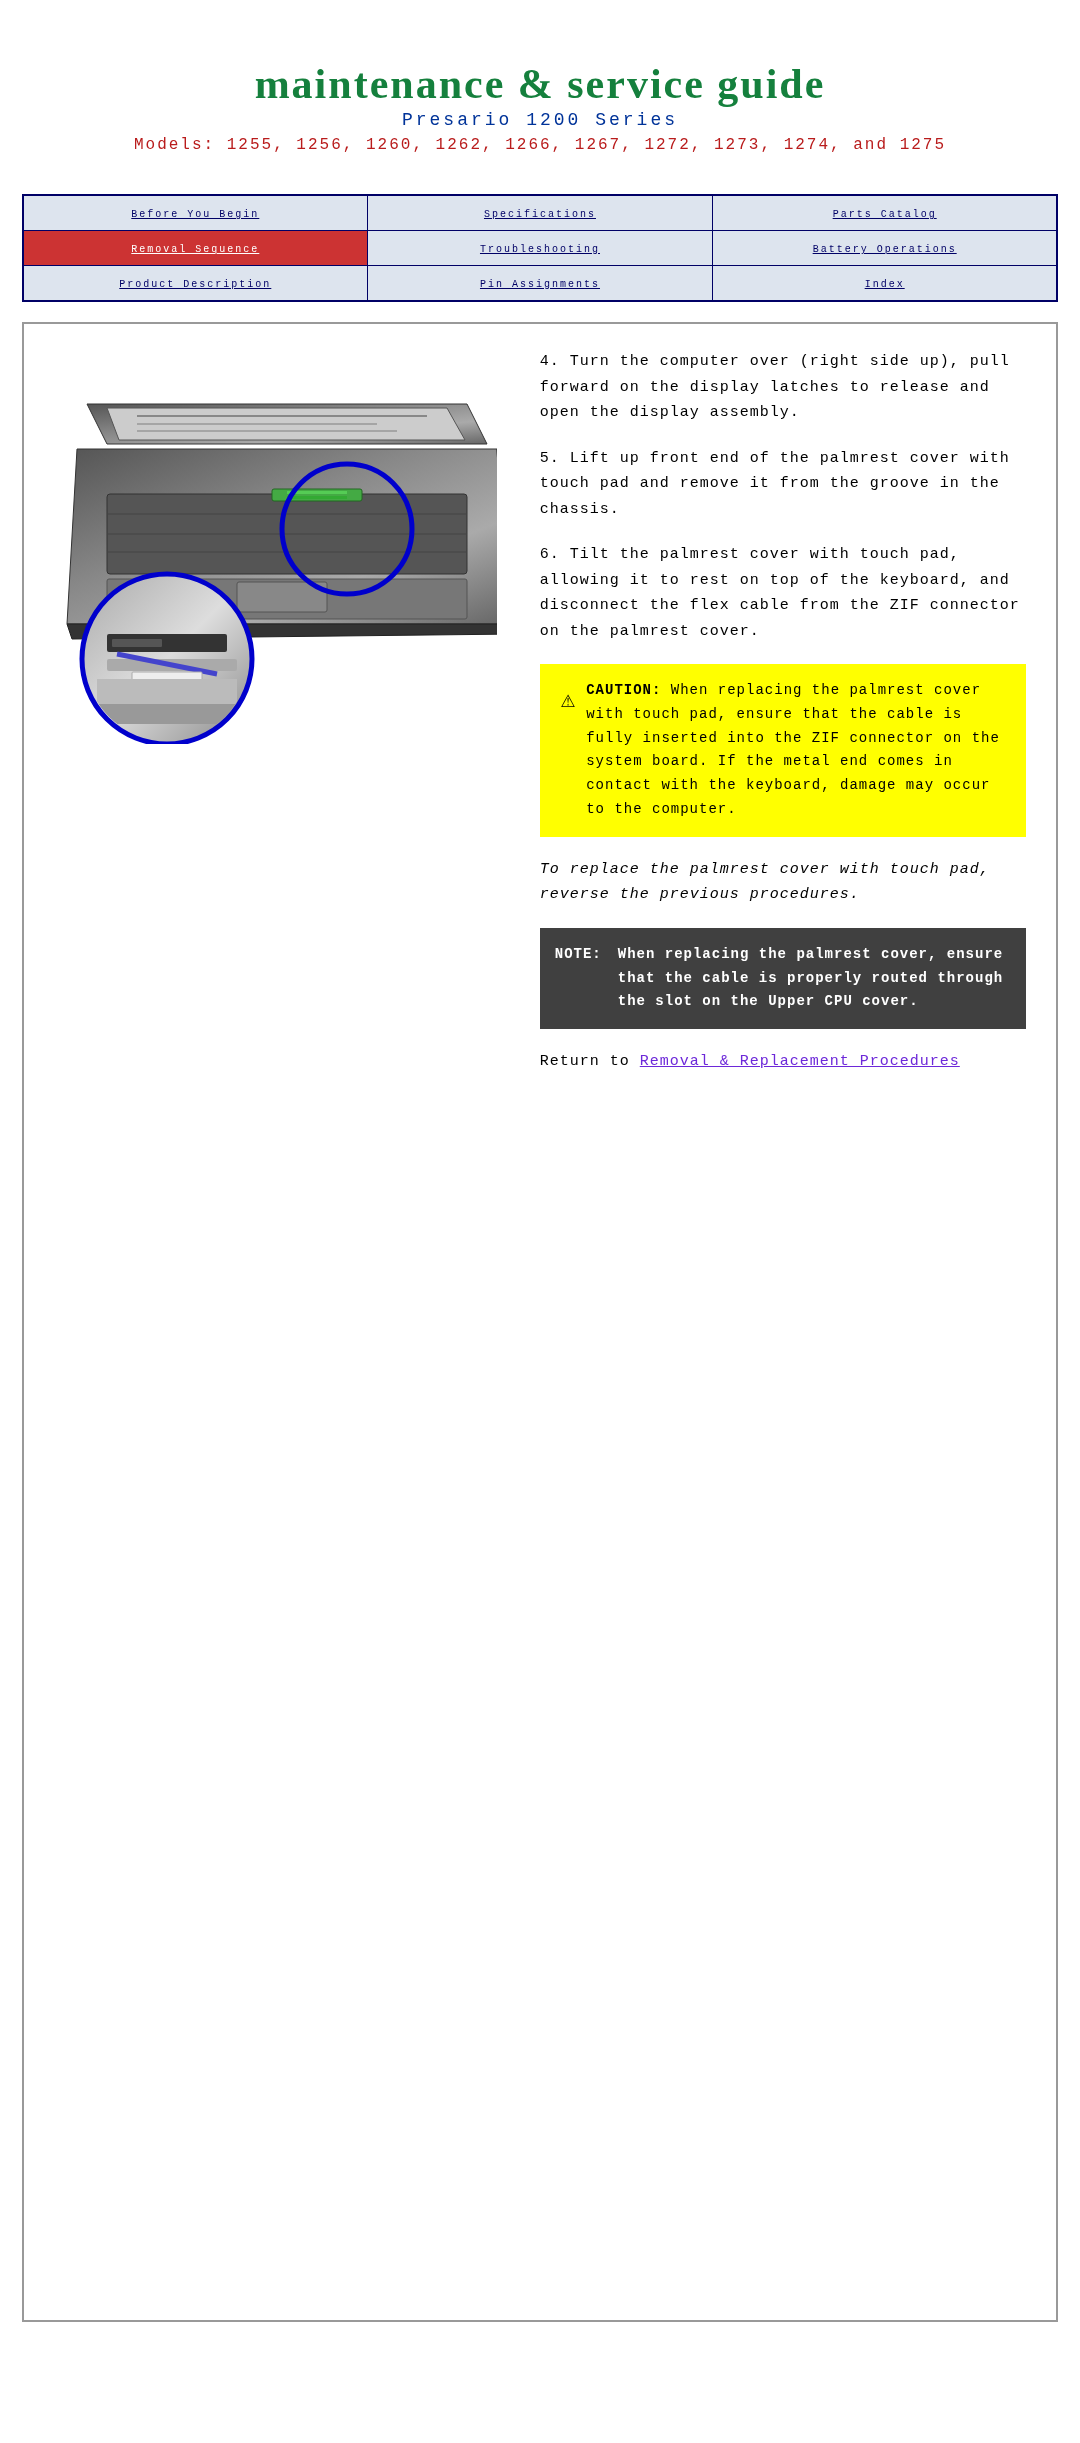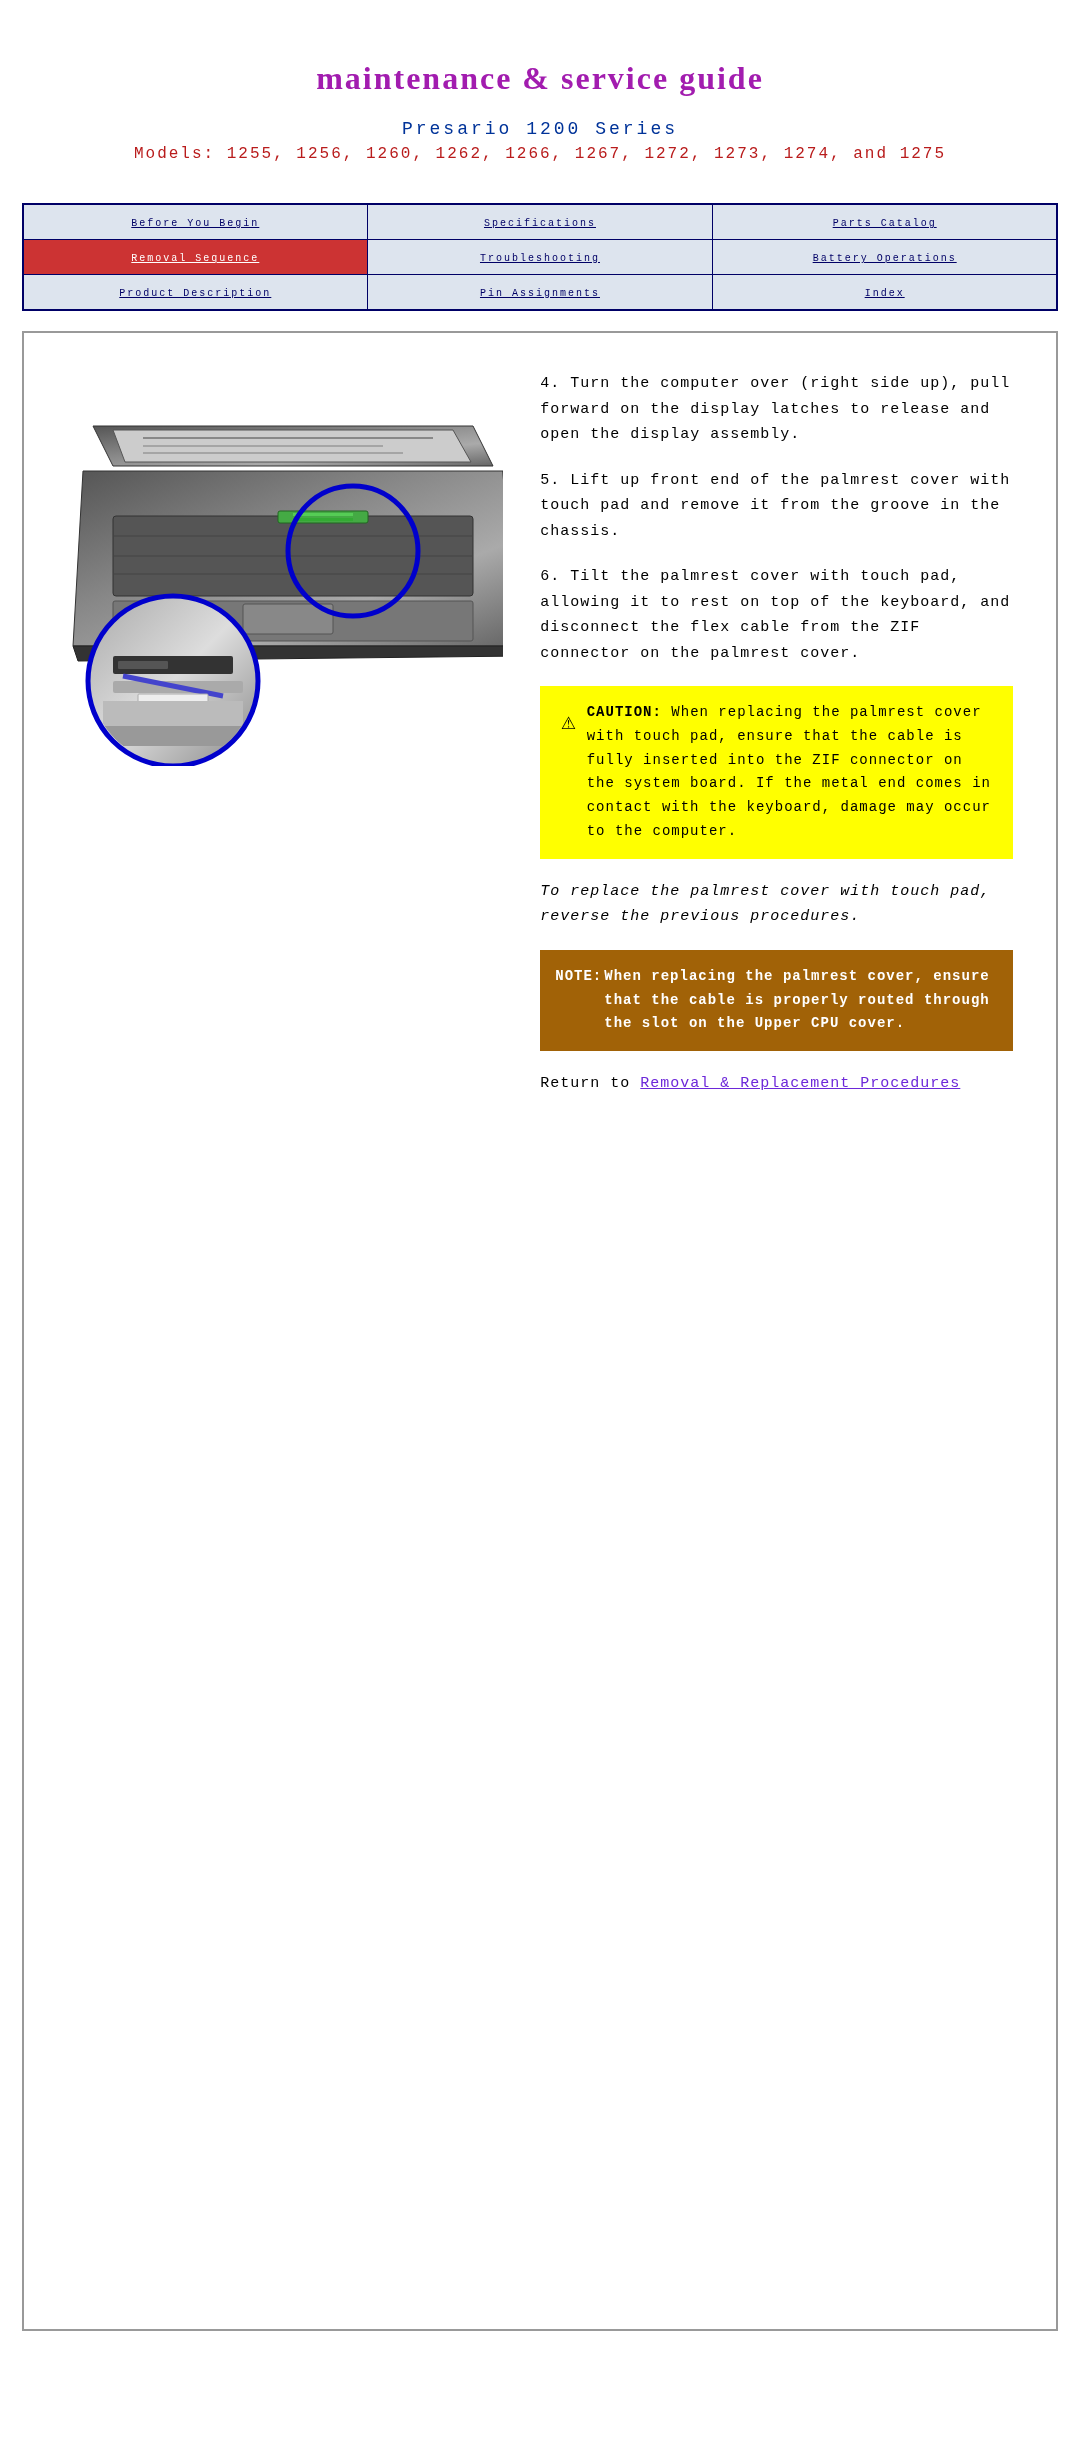--- a/index.html
+++ b/index.html
@@ -11,26 +11,26 @@
     }
     .page-wrapper {
       width: 100%;
       padding: 0;
     }
     .header-section {
       text-align: center;
       padding: 60px 20px 20px;
     }
     .main-title {
-      font-size: 32px;
+      font-size: 42px;
       font-weight: bold;
-      color: #a21caf;
+      color: #15803d;
       letter-spacing: 2px;
       font-family: Georgia, serif;
-      margin-bottom: 22px;
+      margin-bottom: 2px;
     }
     .subtitle {
       font-size: 18px;
       color: #003399;
       letter-spacing: 3px;
       font-family: "Courier New", Courier, monospace;
       margin-bottom: 6px;
     }
     .models-text {
       font-size: 16px;
@@ -69,21 +69,21 @@
       background-color: #dde4ee;
     }
     .nav-table .row-normal a {
       color: #000066;
     }
     
     .content-border {
       width: 96%;
       margin: 20px auto;
       border: 2px solid #999999;
-      padding: 23px;
+      padding: 10px;
       min-height: 2000px;
     }
     .content-inner {
       display: flex;
       flex-direction: row;
       align-items: flex-start;
       gap: 0;
     }
     
     .image-area {
@@ -131,27 +131,27 @@
       letter-spacing: 1px;
     }
     .caution-label {
       font-weight: bold;
     }
     .italic-text {
       font-style: italic;
       margin: 20px 0;
     }
     .note-box {
-      background: #a16207;
+      background: #404040;
       color: #ffffff;
       padding: 15px;
       margin: 20px 0;
       display: flex;
       align-items: flex-start;
-      gap: 2px;
+      gap: 16px;
     }
     .note-label {
       font-weight: bold;
       flex-shrink: 0;
       color: #ffffff;
       font-size: 14px;
       letter-spacing: 1px;
     }
     .note-text {
       font-size: 14px;

